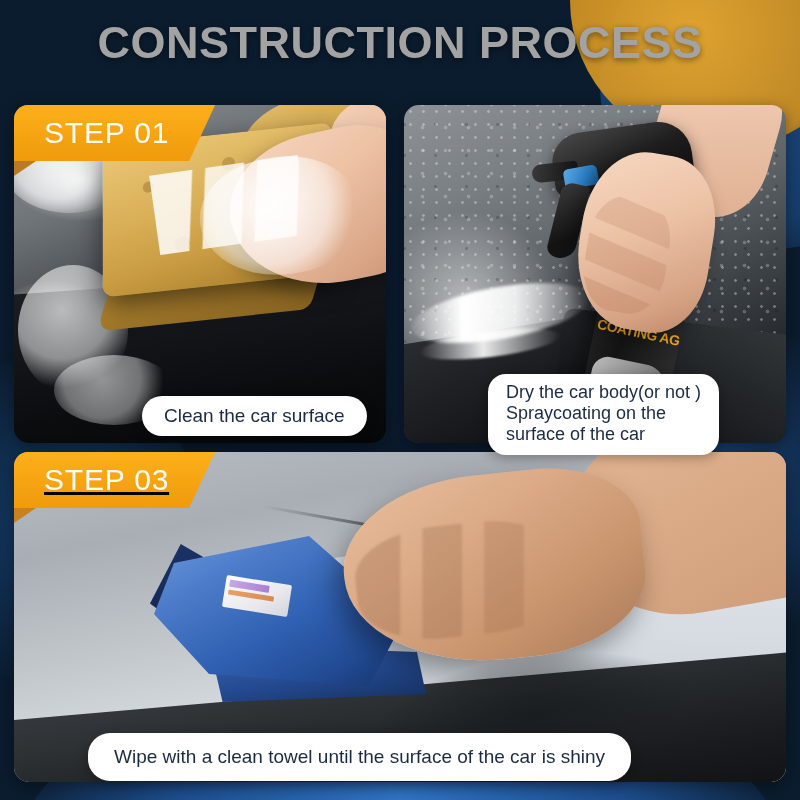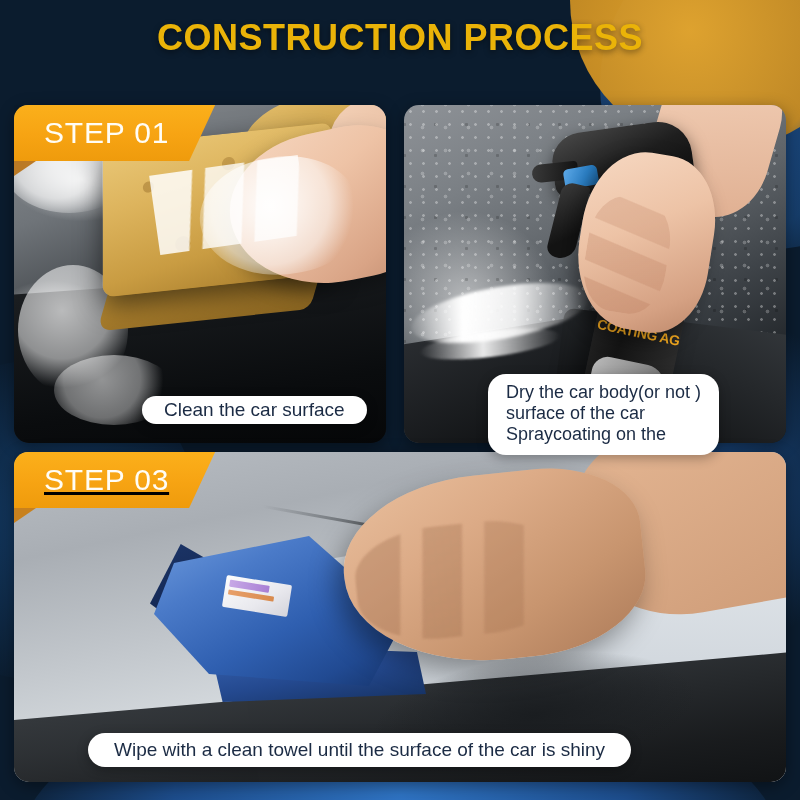--- a/index.html
+++ b/index.html
@@ -58,22 +58,22 @@
     width:260px; height:360px;
     border-radius:50%;
     background:radial-gradient(circle at 40% 50%, #1b4a84 0%, rgba(11,28,46,0) 72%);
   }
 
   
   .title {
     position:absolute;
     left:0; right:0; top:17px;
     text-align:center;
-    color:#eab308;
-    font-size:36px;
+    color:#a3a3a3;
+    font-size:45px;
     font-weight:bold;
     letter-spacing:.5px;
     text-shadow:0 2px 6px rgba(0,0,0,.45);
     z-index:6;
   }
 
   
   .card {
     position:absolute;
     border-radius:15px;
@@ -477,34 +477,34 @@
     position:absolute;
     background:#ffffff;
     color:#1b2b44;
     border-radius:22px;
     box-shadow:0 3px 12px rgba(0,0,0,.30);
     z-index:8;
     display:flex; align-items:center;
   }
   #caption-1 {
     left:142px; top:396px;
-    padding:3px 22px;
+    padding:9px 22px;
     font-size:19px;
     border-radius:20px;
   }
   #caption-2 {
     left:488px; top:374px;
     padding:8px 18px 10px 18px;
     font-size:18px;
     line-height:1.17;
     border-radius:18px;
   }
   #caption-3 {
     left:88px; top:733px;
-    padding:6px 26px;
+    padding:13px 26px;
     font-size:19px;
     border-radius:22px;
   }
   #caption-2 .cap-lines { display:block; }
   #caption-2 .cap-lines span { display:block; white-space:nowrap; }
 </style>
 </head>
 <body>
 
 <div id="poster">
@@ -592,22 +592,22 @@
     <div class="badge-tail"></div>
   </div>
 
   <div class="caption" id="caption-1">
     <span>Clean the car surface</span>
   </div>
 
   <div class="caption" id="caption-2">
     <span class="cap-lines">
       <span>Dry the car body(or not )</span>
+      <span>Spraycoating on the</span>
       <span>surface of the car</span>
-      <span>Spraycoating on the</span>
     </span>
   </div>
 
   <div class="caption" id="caption-3">
     <span>Wipe with a clean towel until the surface of the car is shiny</span>
   </div>
 
 </div>
 
 </body></html>

